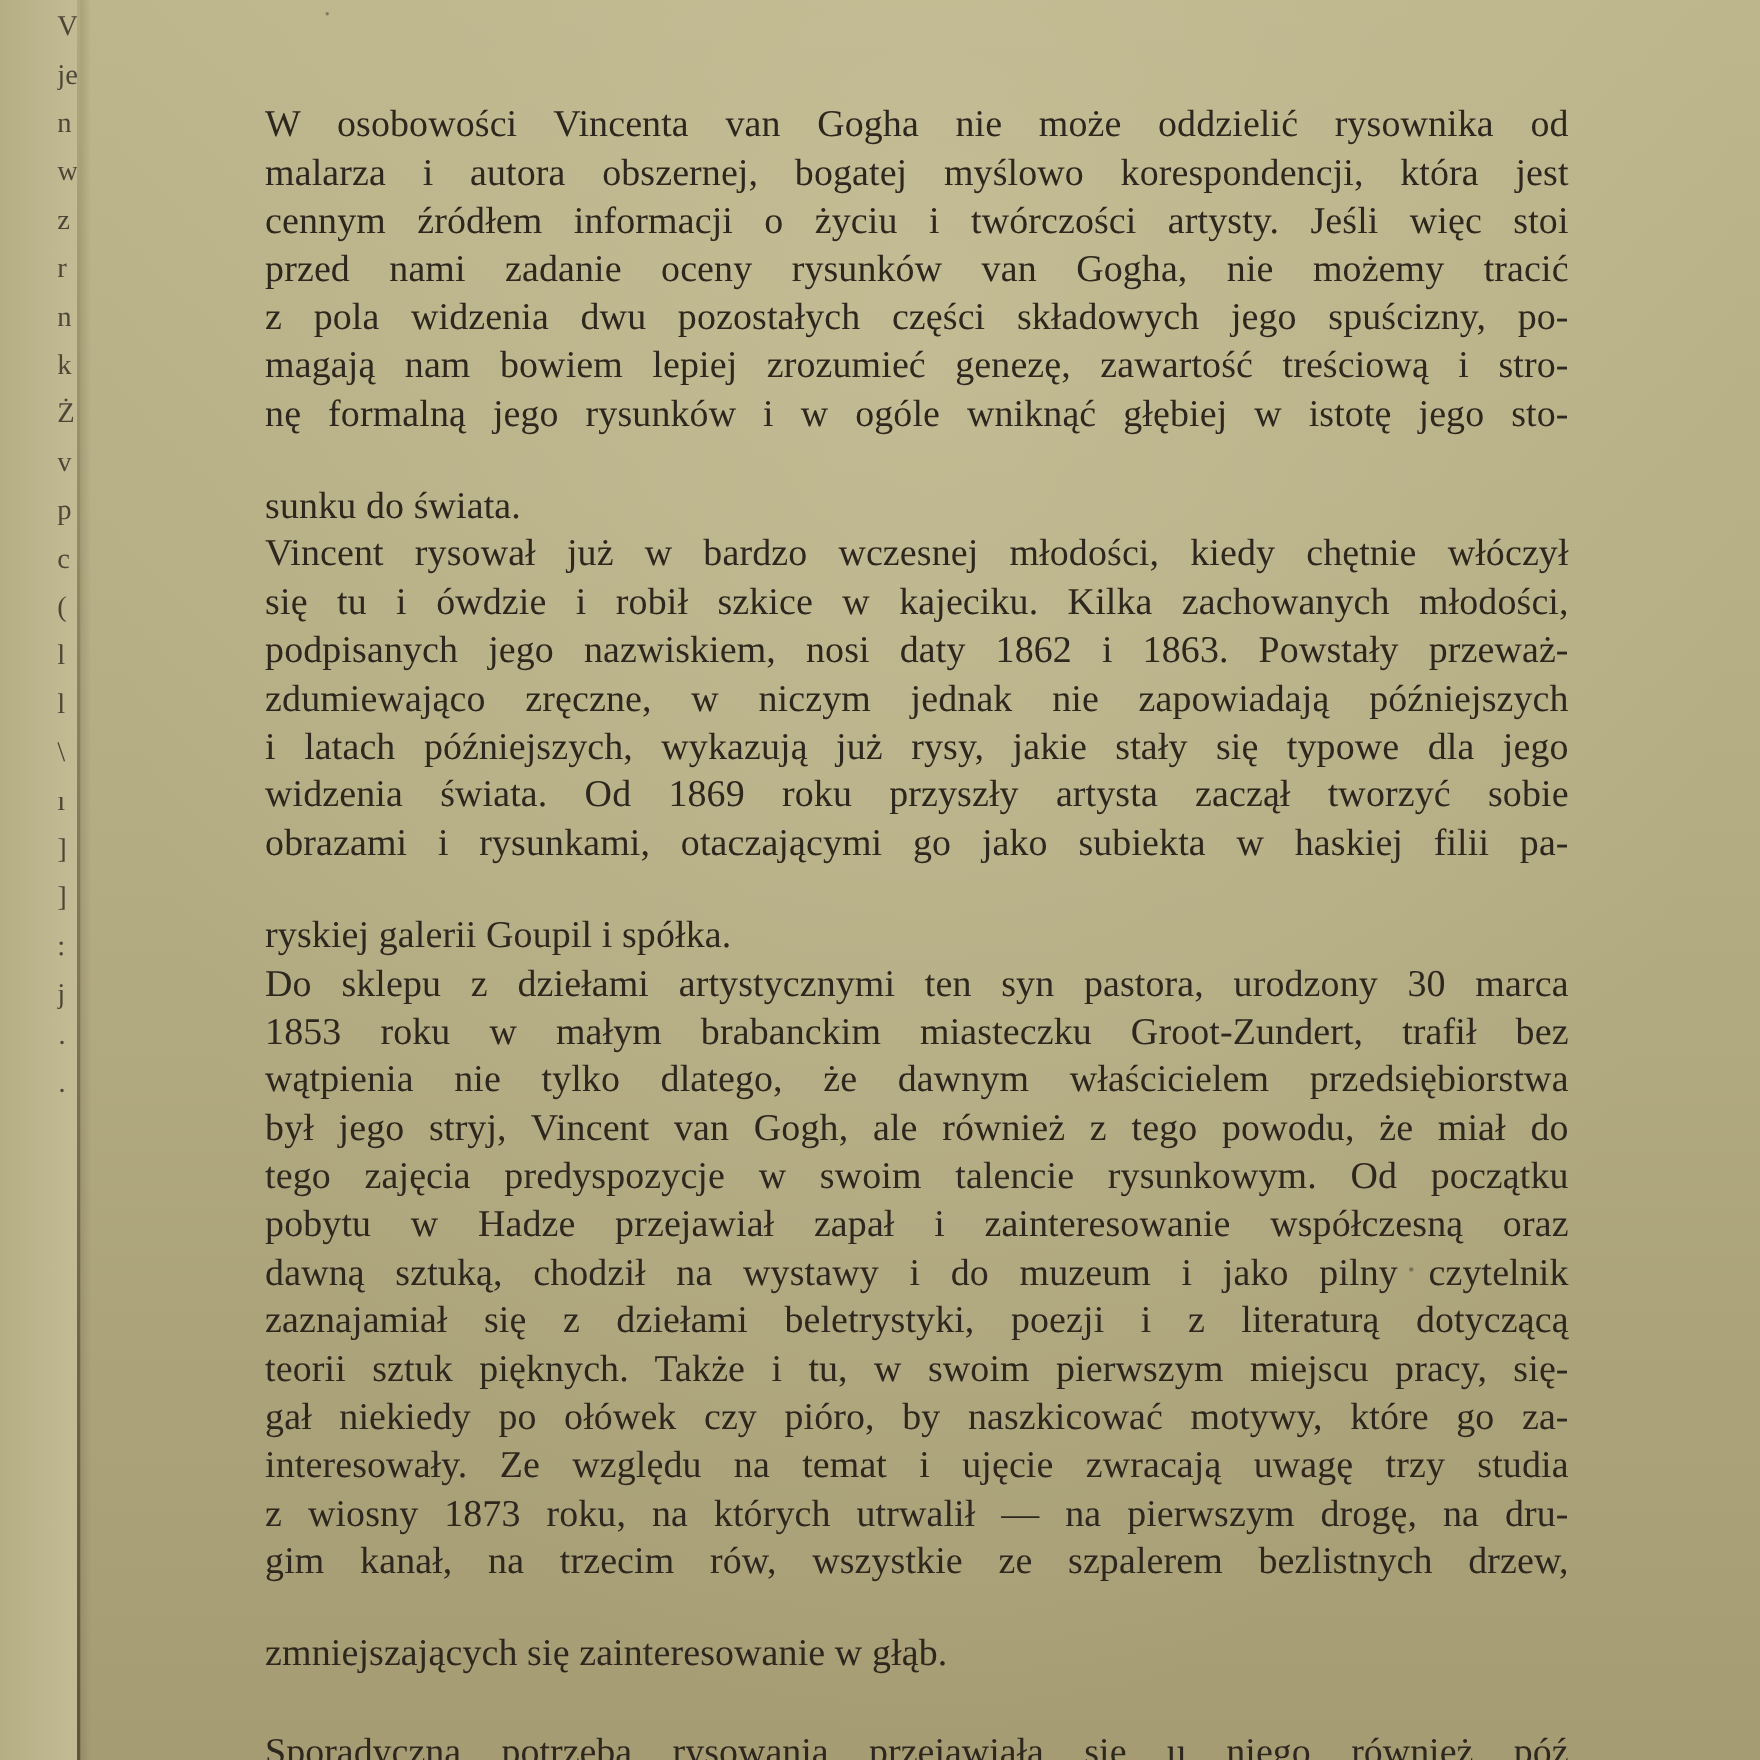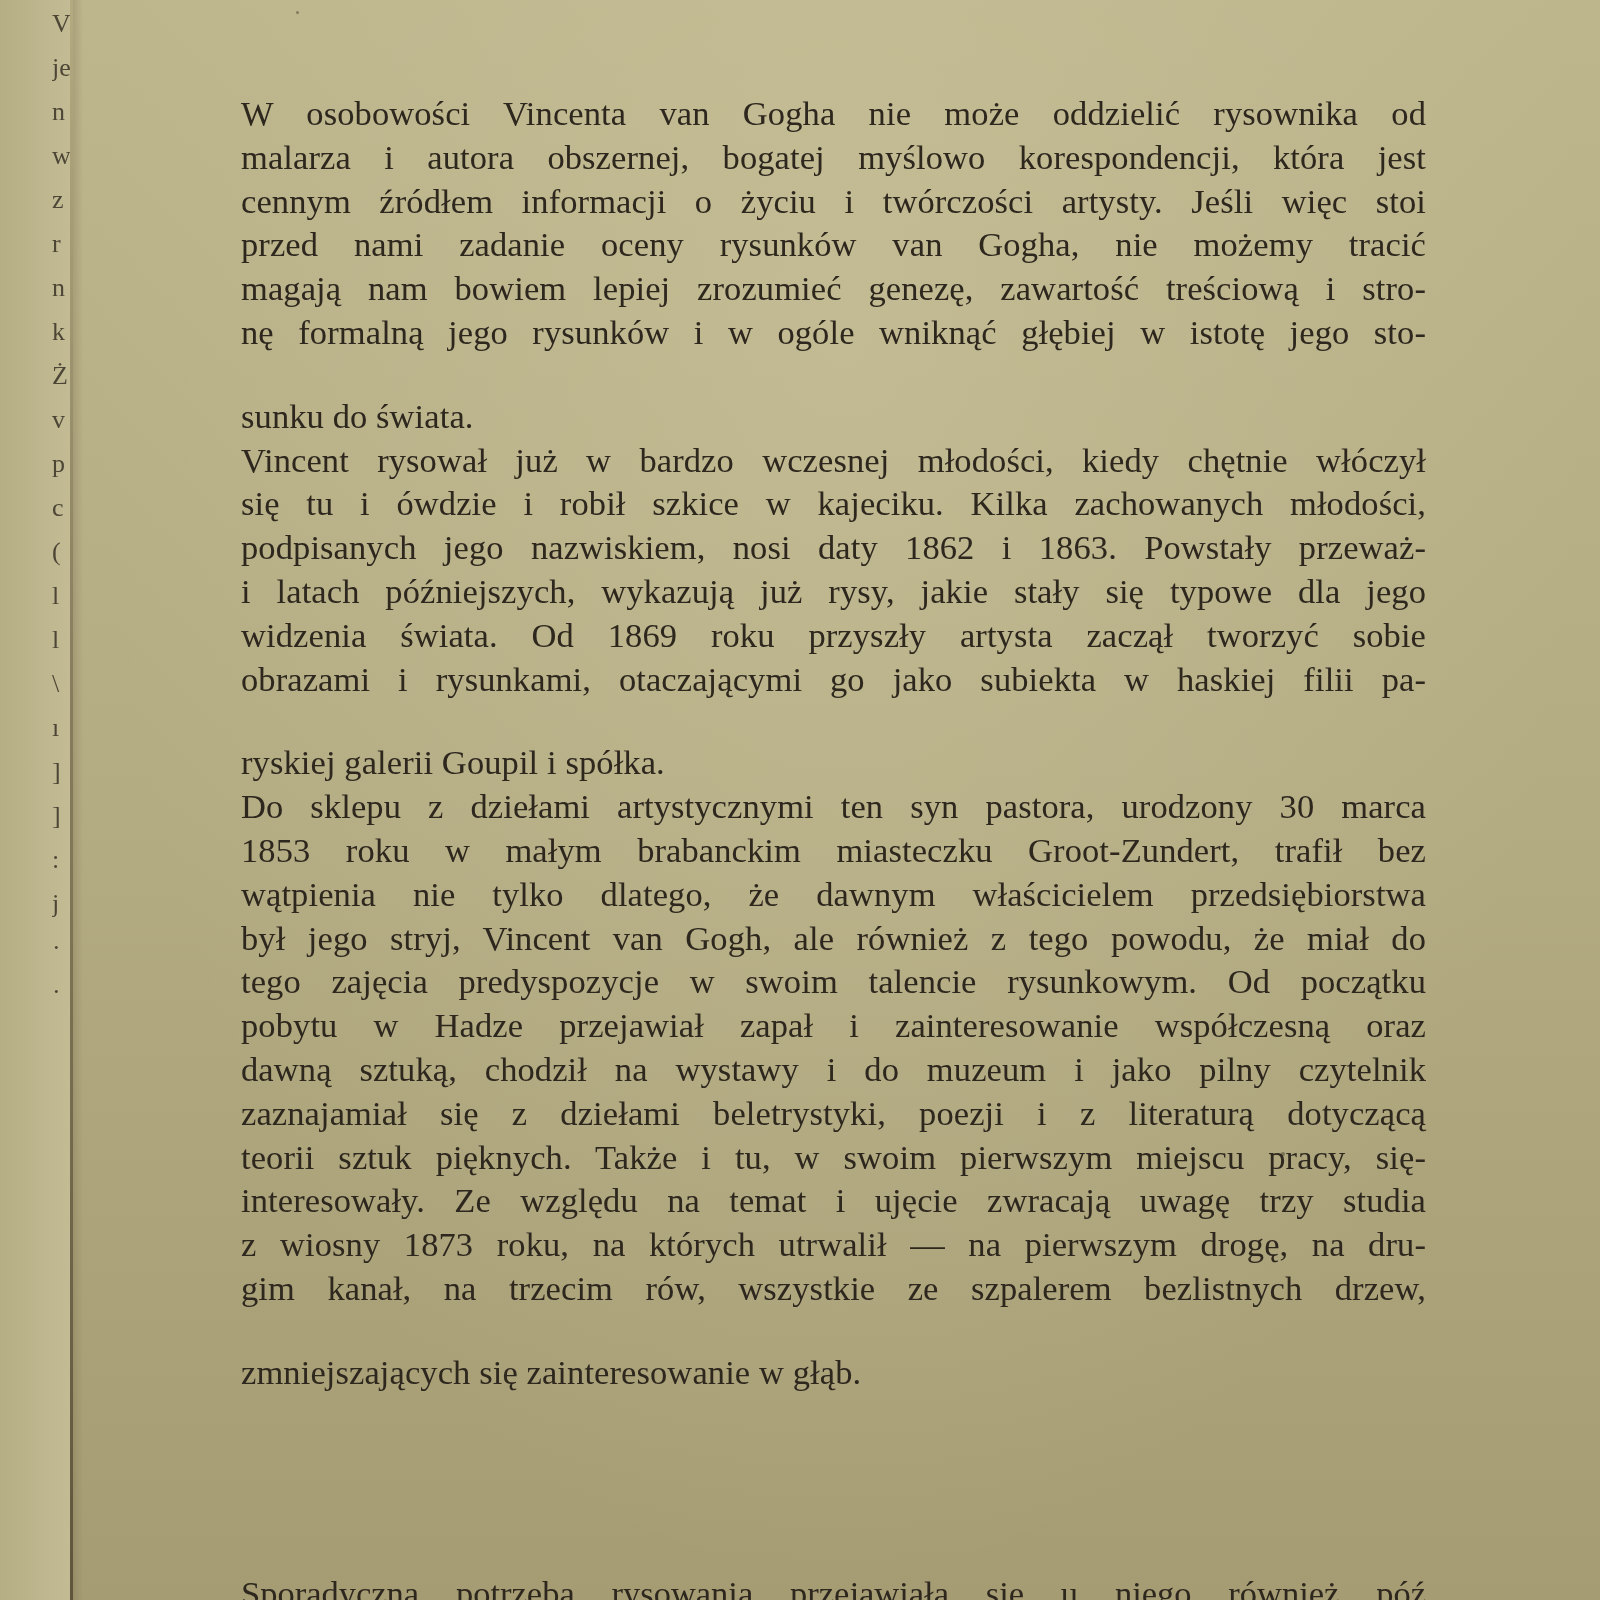--- a/index.html
+++ b/index.html
@@ -140,43 +140,46 @@
 
 <div class="dot" style="left:296px; top:11px;"></div>
 <div class="dot" style="left:1281px; top:1152px; width:4px; height:4px;"></div>
 
 <div class="text-block">
   <div id="para-0">
       <span class="line">W osobowości Vincenta van Gogha nie może oddzielić rysownika od</span>
       <span class="line">malarza i autora obszernej, bogatej myślowo korespondencji, która jest</span>
       <span class="line">cennym źródłem informacji o życiu i twórczości artysty. Jeśli więc stoi</span>
       <span class="line">przed nami zadanie oceny rysunków van Gogha, nie możemy tracić</span>
+      <span class="line">z pola widzenia dwu pozostałych części składowych jego spuścizny, po-</span>
       <span class="line">magają nam bowiem lepiej zrozumieć genezę, zawartość treściową i stro-</span>
       <span class="line">nę formalną jego rysunków i w ogóle wniknąć głębiej w istotę jego sto-</span>
       <span class="line last">sunku do świata.</span>
     </div>
   <div id="para-1">
       <span class="line">Vincent rysował już w bardzo wczesnej młodości, kiedy chętnie włóczył</span>
       <span class="line">się tu i ówdzie i robił szkice w kajeciku. Kilka zachowanych młodości,</span>
       <span class="line">podpisanych jego nazwiskiem, nosi daty 1862 i 1863. Powstały przeważ-</span>
+      <span class="line">zdumiewająco zręczne, w niczym jednak nie zapowiadają późniejszych</span>
       <span class="line">i latach późniejszych, wykazują już rysy, jakie stały się typowe dla jego</span>
       <span class="line">widzenia świata. Od 1869 roku przyszły artysta zaczął tworzyć sobie</span>
       <span class="line">obrazami i rysunkami, otaczającymi go jako subiekta w haskiej filii pa-</span>
       <span class="line last">ryskiej galerii Goupil i spółka.</span>
     </div>
   <div id="para-2">
       <span class="line">Do sklepu z dziełami artystycznymi ten syn pastora, urodzony 30 marca</span>
       <span class="line">1853 roku w małym brabanckim miasteczku Groot-Zundert, trafił bez</span>
       <span class="line">wątpienia nie tylko dlatego, że dawnym właścicielem przedsiębiorstwa</span>
       <span class="line">był jego stryj, Vincent van Gogh, ale również z tego powodu, że miał do</span>
       <span class="line">tego zajęcia predyspozycje w swoim talencie rysunkowym. Od początku</span>
       <span class="line">pobytu w Hadze przejawiał zapał i zainteresowanie współczesną oraz</span>
       <span class="line">dawną sztuką, chodził na wystawy i do muzeum i jako pilny czytelnik</span>
       <span class="line">zaznajamiał się z dziełami beletrystyki, poezji i z literaturą dotyczącą</span>
       <span class="line">teorii sztuk pięknych. Także i tu, w swoim pierwszym miejscu pracy, się-</span>
+      <span class="line">gał niekiedy po ołówek czy pióro, by naszkicować motywy, które go za-</span>
       <span class="line">interesowały. Ze względu na temat i ujęcie zwracają uwagę trzy studia</span>
       <span class="line">z wiosny 1873 roku, na których utrwalił — na pierwszym drogę, na dru-</span>
       <span class="line">gim kanał, na trzecim rów, wszystkie ze szpalerem bezlistnych drzew,</span>
       <span class="line last">zmniejszających się zainteresowanie w głąb.</span>
     </div>
 </div>
 
 <div class="next-para">Sporadyczna potrzeba rysowania przejawiała się u niego również póź</div>
 
 </body></html>

